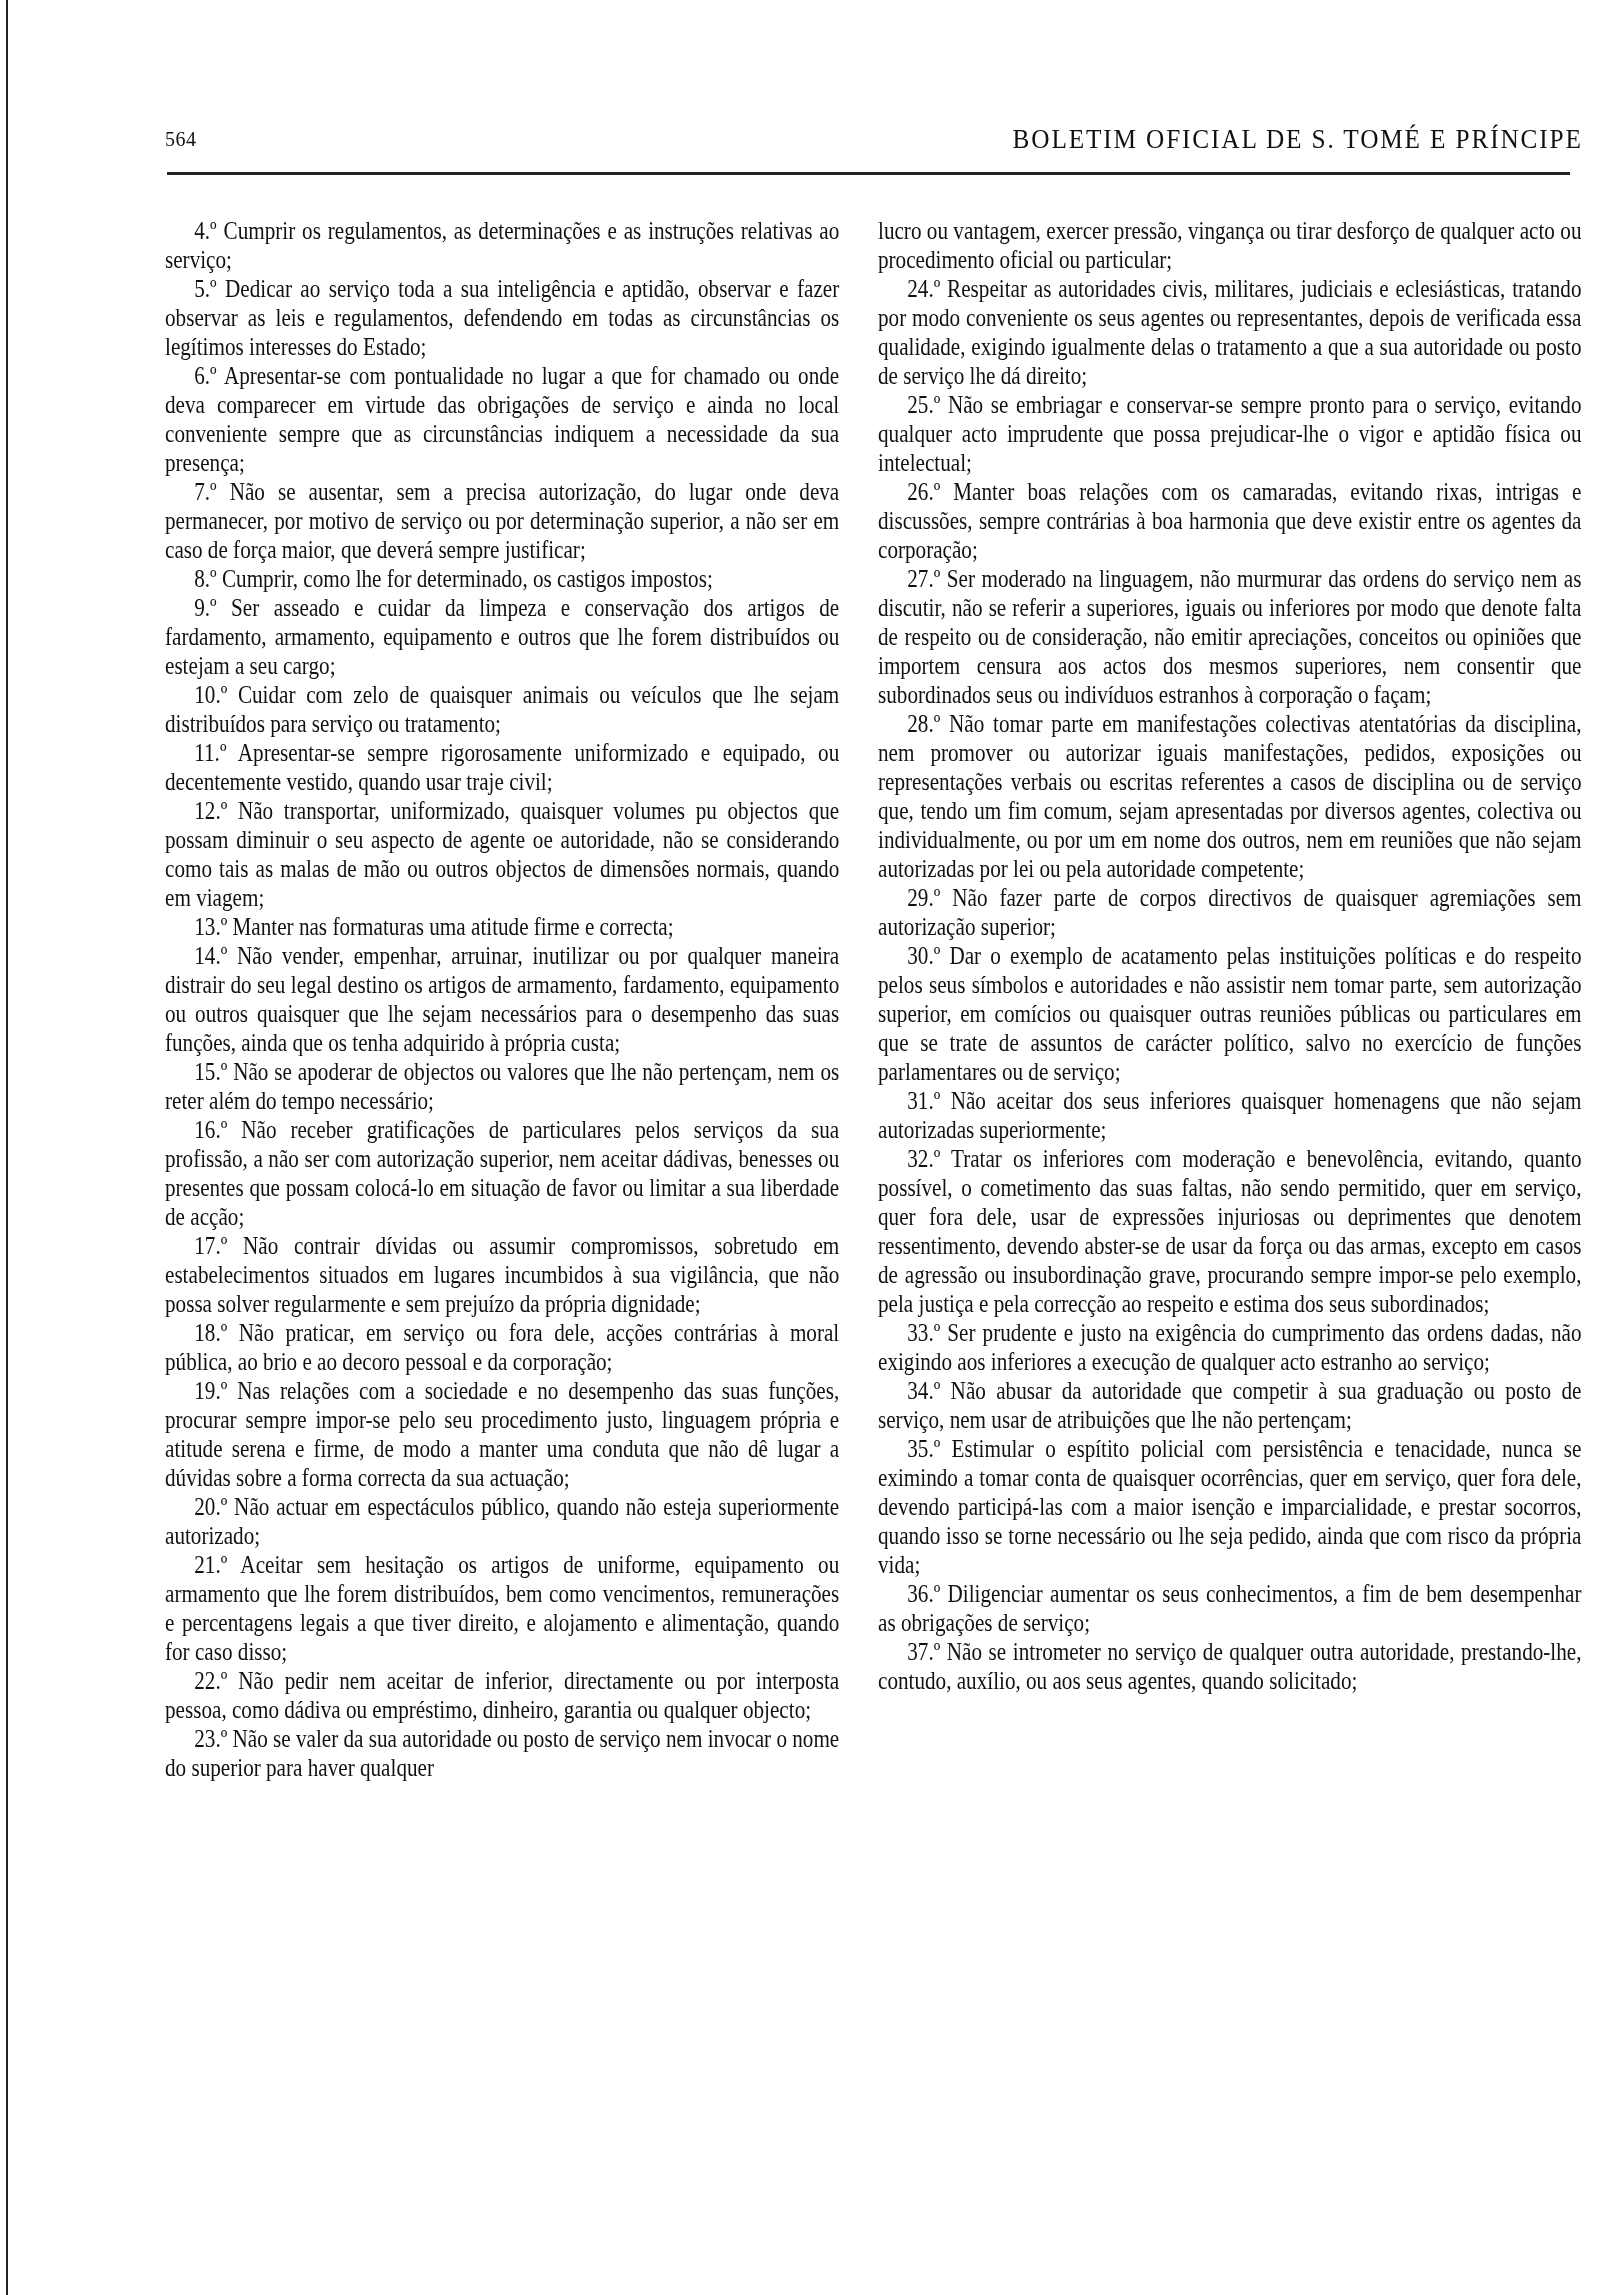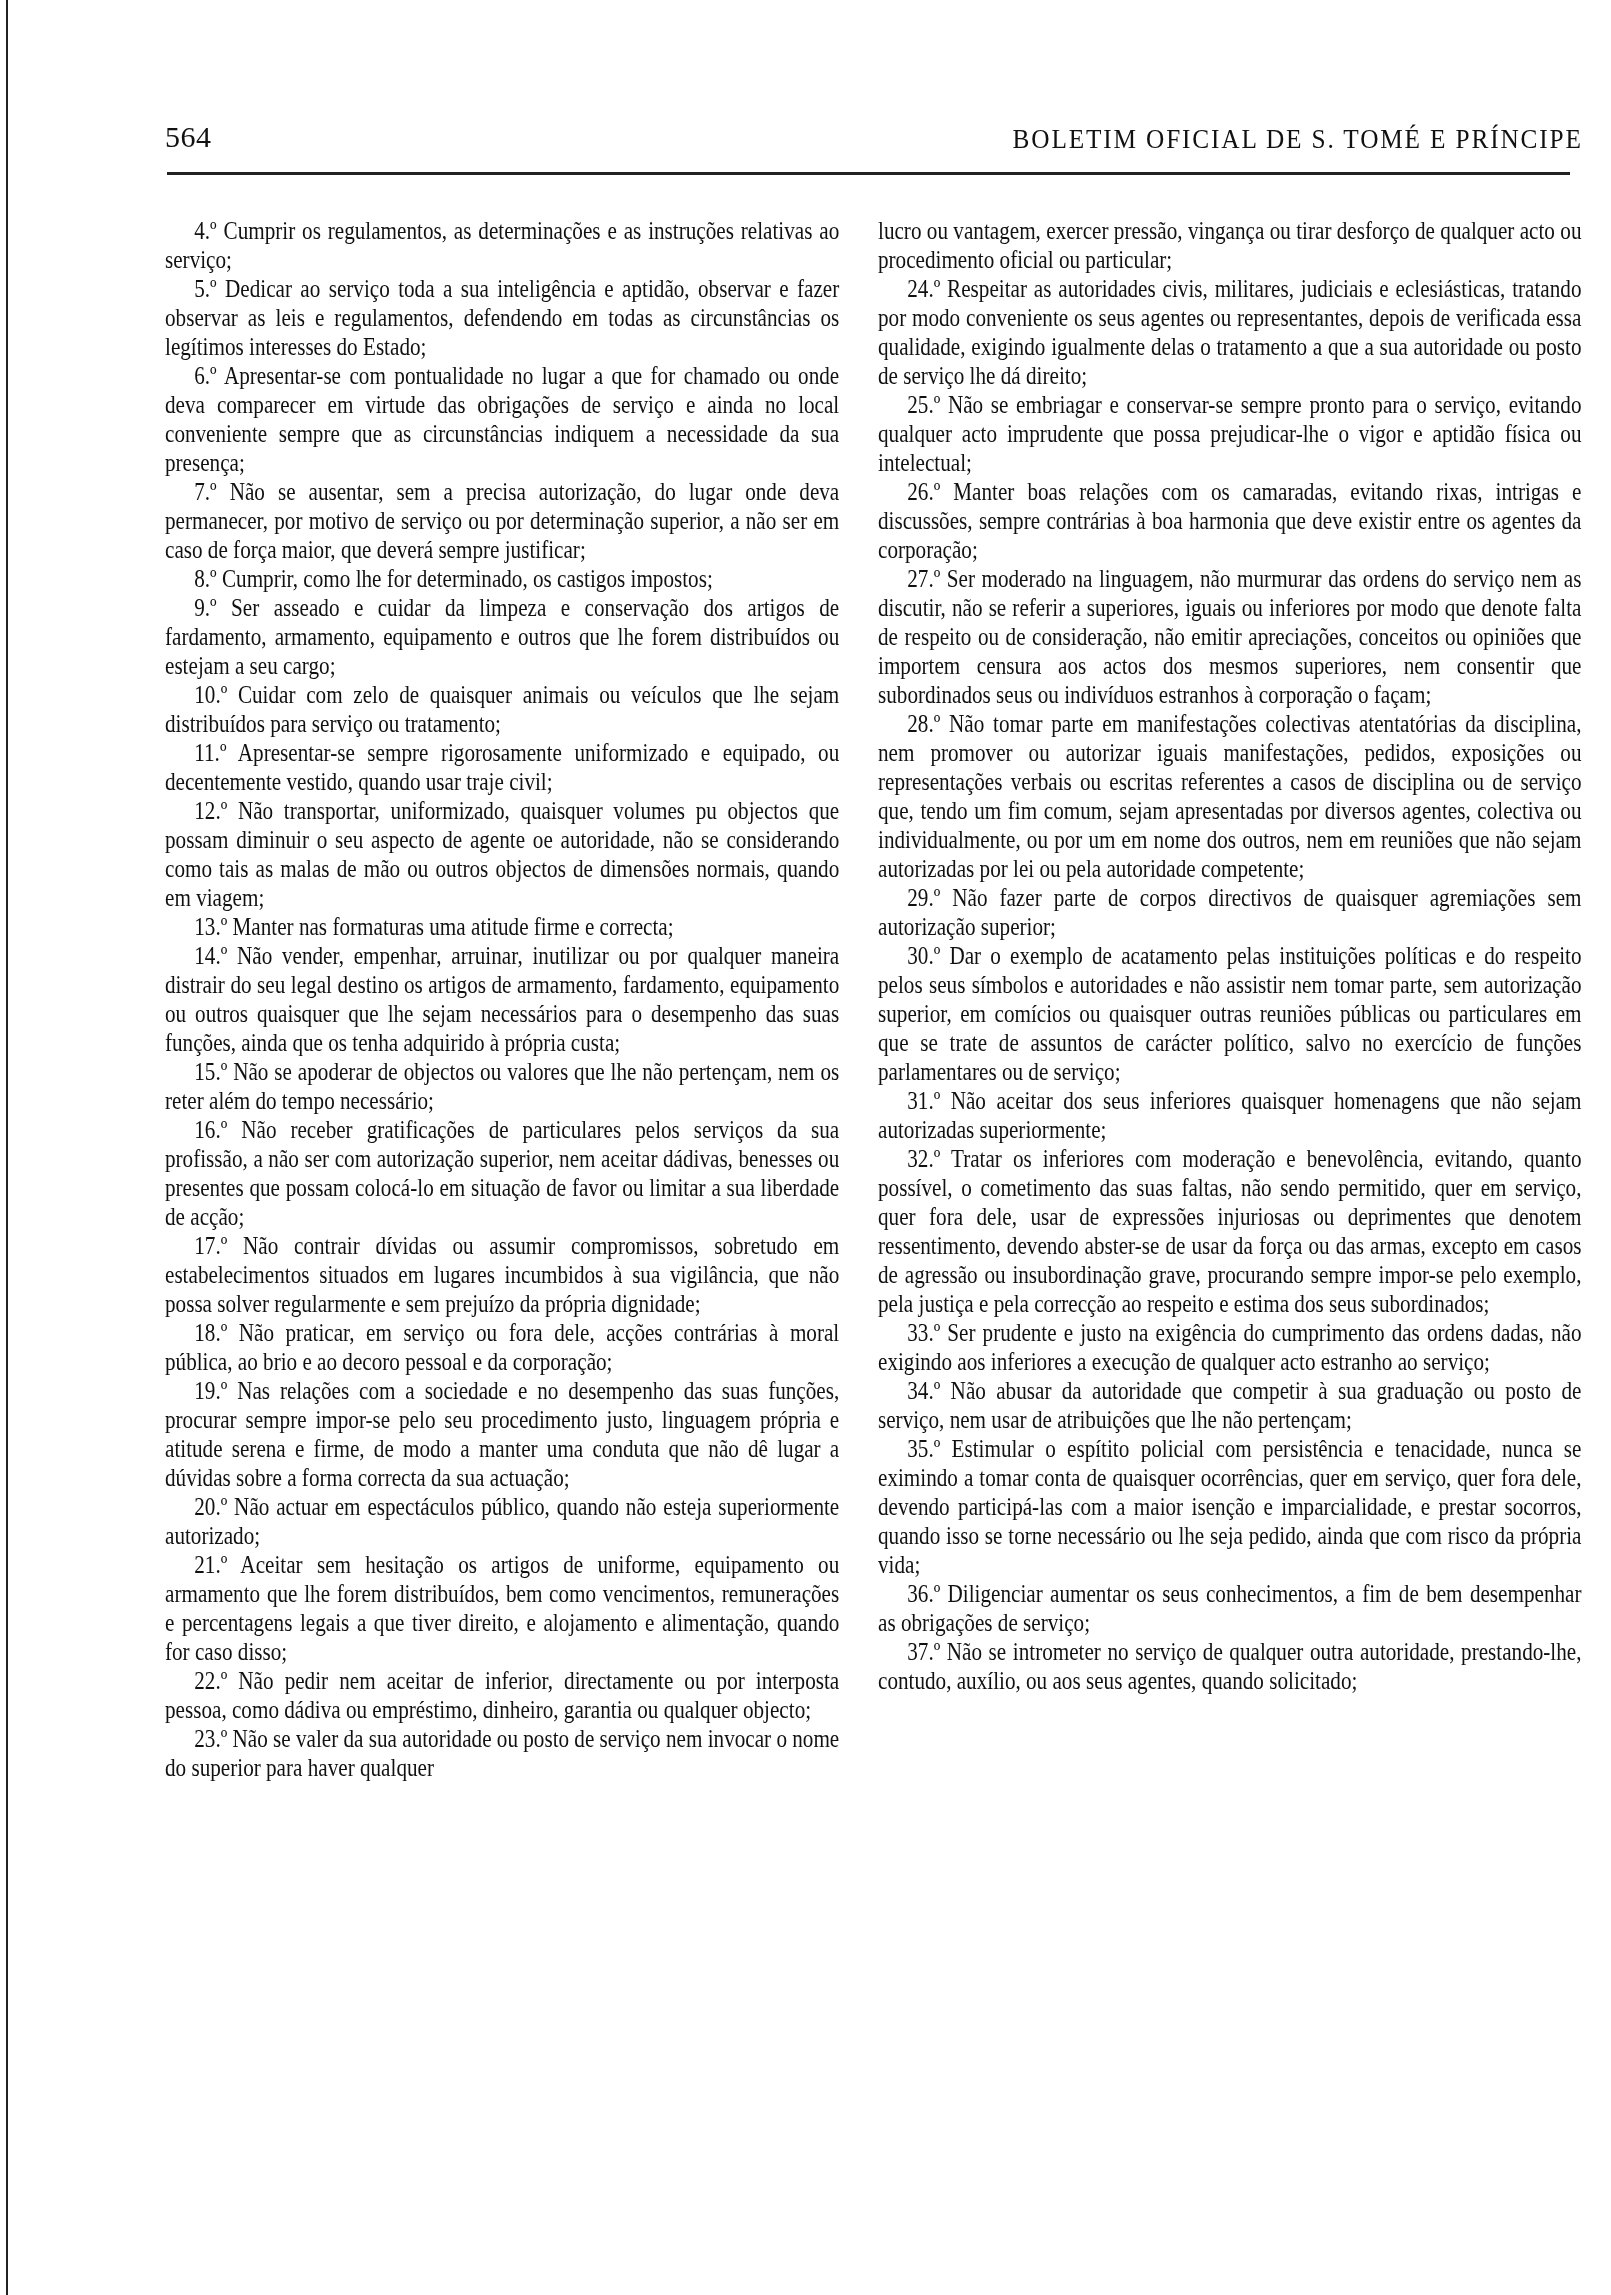--- a/index.html
+++ b/index.html
@@ -1,20 +1,20 @@
 <!DOCTYPE html>
 <html style="font-size:7.9px"><head>
 <meta charset="utf-8">
 <style>
   html, body { margin: 0; padding: 0; background: #ffffff; }
   body { width: 1612px; height: 2295px; position: relative; overflow: hidden;
          font-family: "Liberation Serif", "DejaVu Serif", serif; color: #111; }
   .page-edge { position: absolute; left: 5.9px; top: 0; width: 2.5px; height: 2295px; background: #222; }
   .header { position: absolute; top: 118px; left: 165px; right: 29.5px; height: 39px; }
-  .page-number { position: absolute; left: 0; top: 2px; font-size: 30px; letter-spacing: 0.5px; }
+  .page-number { position: absolute; left: 0; top: 10px; font-size: 20px; letter-spacing: 0.5px; }
   .running-title { position: absolute; right: 0; top: 4.9px; font-size: 27.5px; letter-spacing: 2px; transform: scaleX(0.92); transform-origin: right; }
   .rule { position: absolute; top: 172px; left: 167px; right: 42px; height: 2.5px; background: #222; }
   .col { position: absolute; top: 216px; text-align: justify; font-size: 24.6px; line-height: 29px;
          transform: scaleX(0.86); transform-origin: left top; }
   .col-left { left: 165px; width: 784px; }
   .col-right { left: 878px; width: 818px; }
   .para { margin: 0; text-indent: 34px; hyphens: auto; }
   .para.cont { text-indent: 0; }
   .para .num { font-weight: normal; }
 </style>

